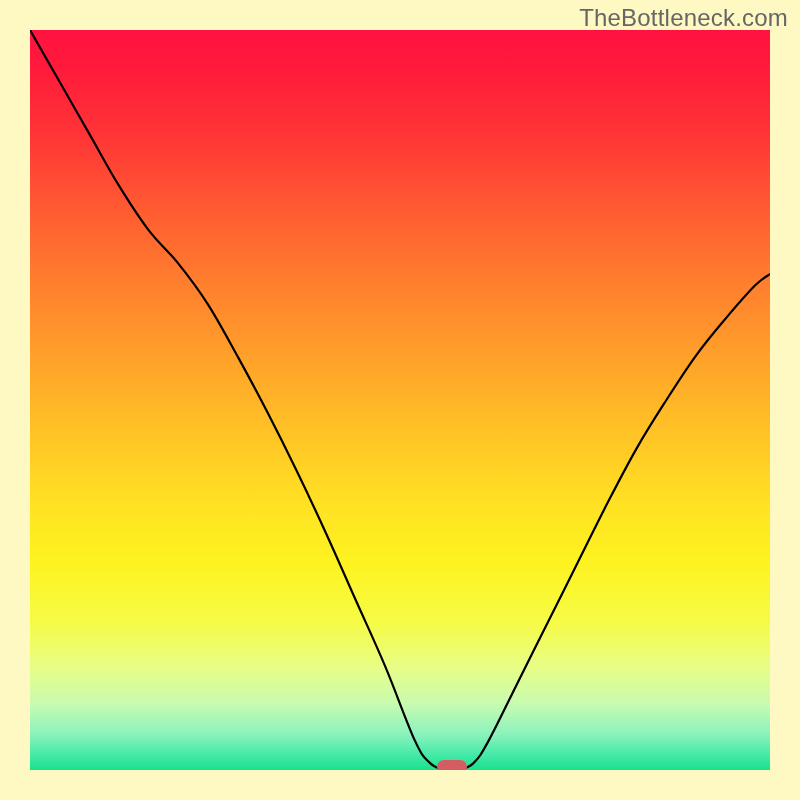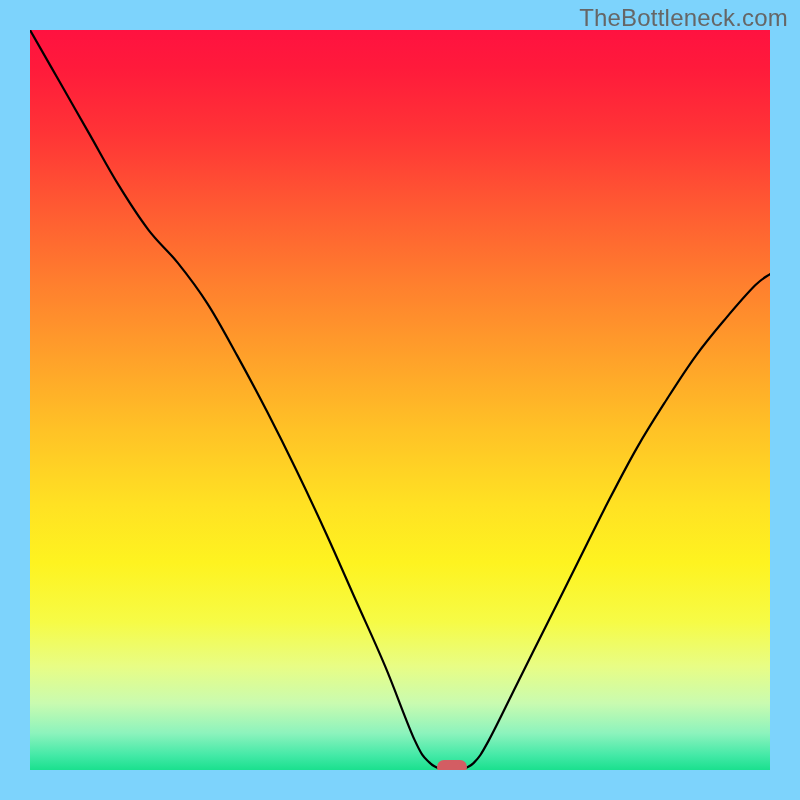--- a/index.html
+++ b/index.html
@@ -8,21 +8,21 @@
     width: 800px;
     height: 800px;
     background: #000;
     overflow: hidden;
     font-family: Arial, Helvetica, sans-serif;
   }
   .frame {
     position: relative;
     width: 800px;
     height: 800px;
-    background: #7dd3fc;
+    background: #fef9c3;
   }
   .watermark {
     position: absolute;
     top: 4px;
     right: 12px;
     color: #666;
     font-size: 24px;
     font-weight: 500;
     z-index: 10;
     letter-spacing: 0.2px;

